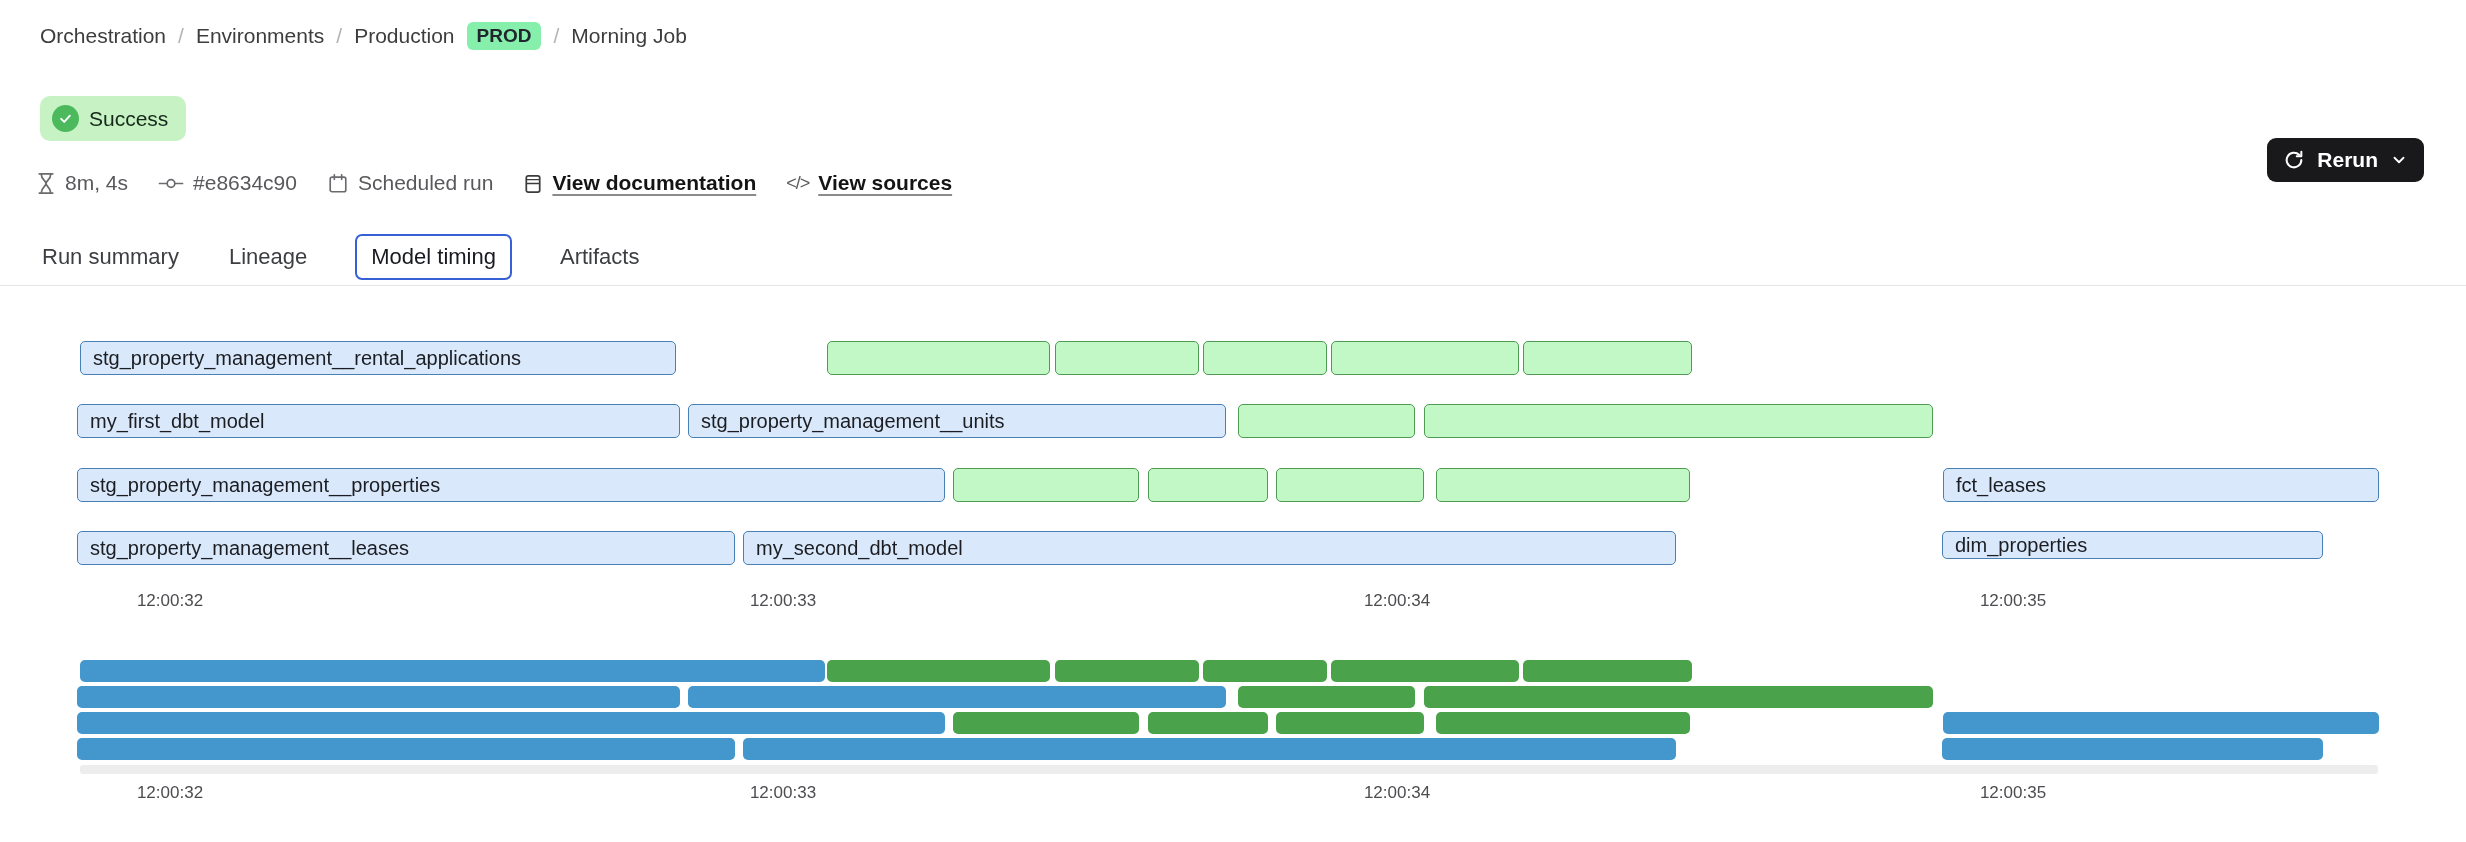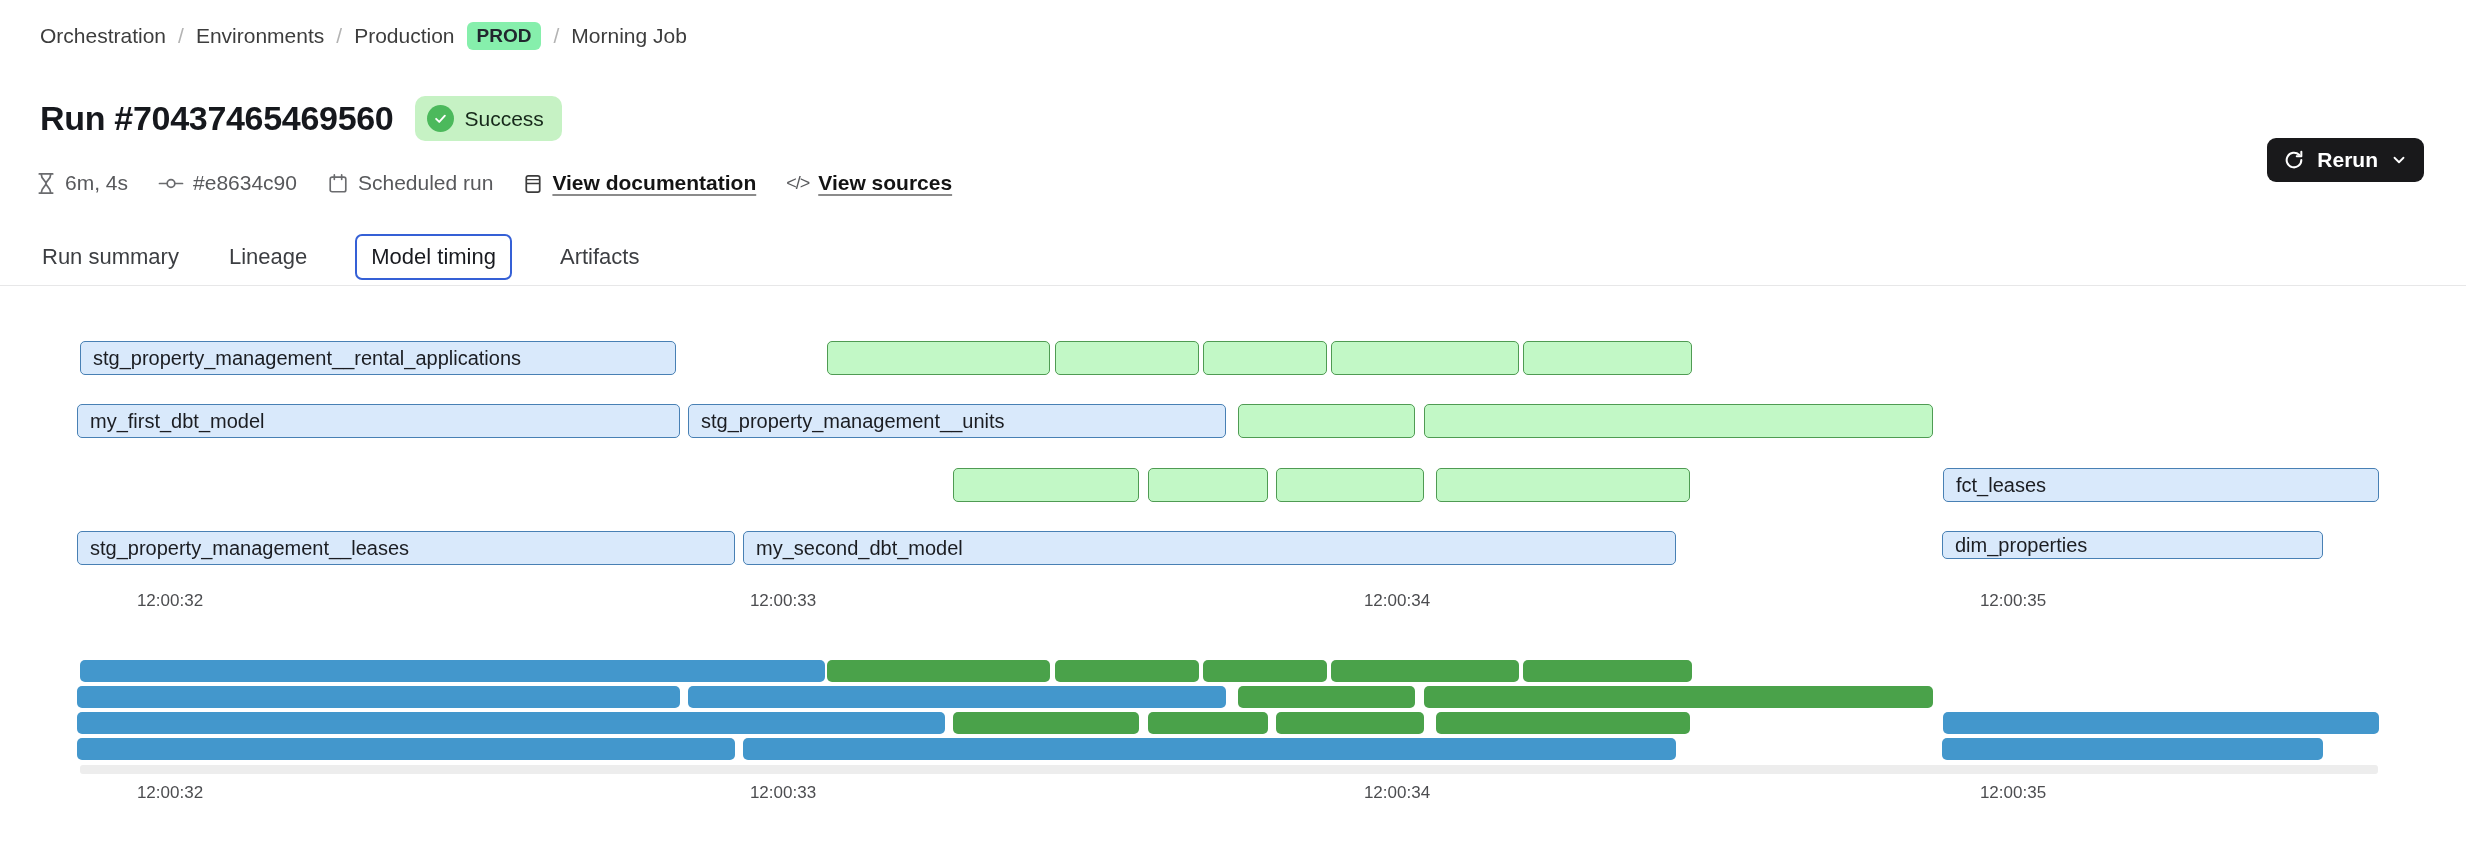--- a/index.html
+++ b/index.html
@@ -57,21 +57,20 @@
     <span class="crumb-sep">/</span>
     <span class="crumb">Environments</span>
     <span class="crumb-sep">/</span>
     <span class="crumb">Production</span>
     <span class="env-badge">PROD</span>
     <span class="crumb-sep">/</span>
     <span class="crumb">Morning Job</span>
   </nav>
 
   <div class="title-row">
-    <h1 class="page-title">Run #70437465469560</h1>
     <div class="status-badge">
       <span class="check-circle">
         <svg width="15" height="15" viewBox="0 0 24 24">
             <path d="M5 12.5l5 5 9-10" fill="none" stroke="#ffffff" stroke-width="3" stroke-linecap="round" stroke-linejoin="round"></path>
           </svg>
       </span>
       <span class="label">Success</span>
     </div>
   </div>
 
@@ -88,21 +87,21 @@
           <path d="M6 9l6 6 6-6" fill="none" stroke="#ffffff" stroke-width="2.4" stroke-linecap="round" stroke-linejoin="round"></path>
         </svg>
     </span>
   </button>
 
   <div class="meta-row">
     <span class="meta-item">
       <svg width="20" height="23" viewBox="0 0 20 24">
           <path d="M3 2h14M3 22h14M5 2c0 6 5 7 5 10s-5 4-5 10M15 2c0 6-5 7-5 10s5 4 5 10" fill="none" stroke="#6a6b6e" stroke-width="1.8" stroke-linecap="round"></path>
         </svg>
-      <span>6m, 4s</span>
+      <span>8m, 4s</span>
     </span>
     <span class="meta-item">
       <svg width="26" height="23" viewBox="0 0 26 24">
           <circle cx="13" cy="12" r="4" fill="none" stroke="#6a6b6e" stroke-width="1.8"></circle>
           <path d="M1 12h8M17 12h8" stroke="#6a6b6e" stroke-width="1.8" stroke-linecap="round"></path>
         </svg>
       <span>#e8634c90</span>
     </span>
     <span class="meta-item">
       <svg width="22" height="23" viewBox="0 0 24 24">
@@ -152,20 +151,23 @@
       </div>
       <div class="mbar model" style="left: 77px; top: 678px; width: 603px; height: 22px;"></div>
       <div class="gbar model" style="left: 688px; top: 396px; width: 538px; height: 34px;">
         <span>stg_property_management__units</span>
       </div>
       <div class="mbar model" style="left: 688px; top: 678px; width: 538px; height: 22px;"></div>
       <div class="gbar test" style="left: 1238px; top: 396px; width: 177px; height: 34px;"></div>
       <div class="mbar test" style="left: 1238px; top: 678px; width: 177px; height: 22px;"></div>
       <div class="gbar test" style="left: 1424px; top: 396px; width: 509px; height: 34px;"></div>
       <div class="mbar test" style="left: 1424px; top: 678px; width: 509px; height: 22px;"></div>
+      <div class="gbar model" style="left: 77px; top: 460px; width: 868px; height: 34px;">
+        <span>stg_property_management__properties</span>
+      </div>
       <div class="mbar model" style="left: 77px; top: 704px; width: 868px; height: 22px;"></div>
       <div class="gbar test" style="left: 953px; top: 460px; width: 186px; height: 34px;"></div>
       <div class="mbar test" style="left: 953px; top: 704px; width: 186px; height: 22px;"></div>
       <div class="gbar test" style="left: 1148px; top: 460px; width: 120px; height: 34px;"></div>
       <div class="mbar test" style="left: 1148px; top: 704px; width: 120px; height: 22px;"></div>
       <div class="gbar test" style="left: 1276px; top: 460px; width: 148px; height: 34px;"></div>
       <div class="mbar test" style="left: 1276px; top: 704px; width: 148px; height: 22px;"></div>
       <div class="gbar test" style="left: 1436px; top: 460px; width: 254px; height: 34px;"></div>
       <div class="mbar test" style="left: 1436px; top: 704px; width: 254px; height: 22px;"></div>
       <div class="gbar model" style="left: 1943px; top: 460px; width: 436px; height: 34px;">

